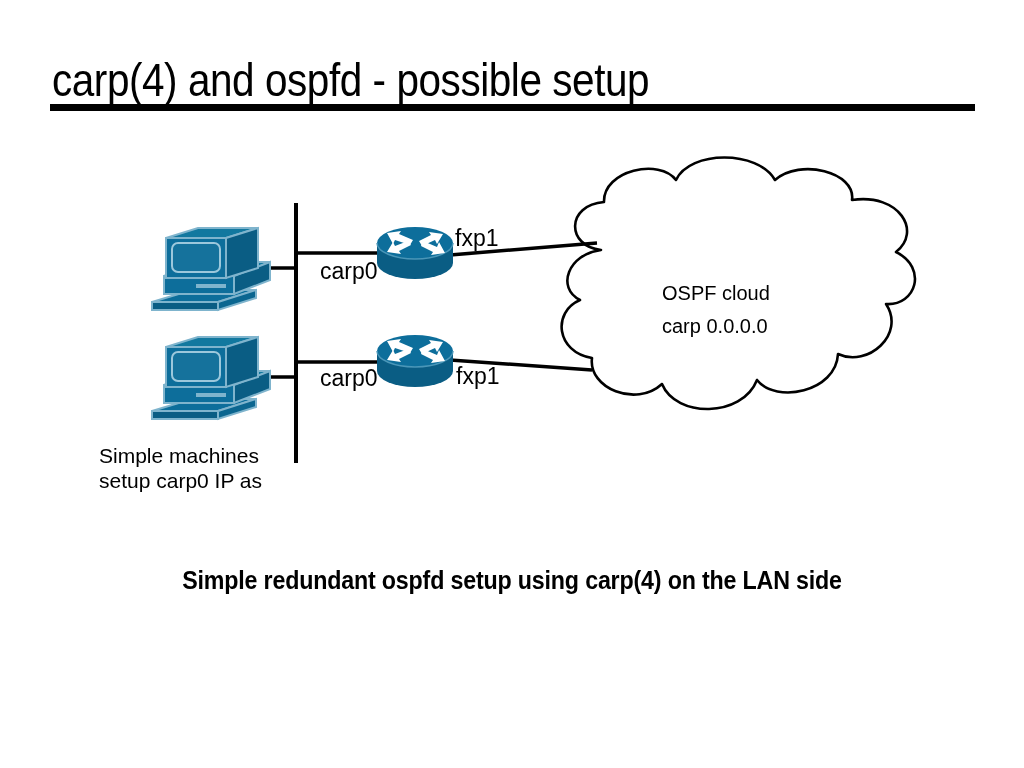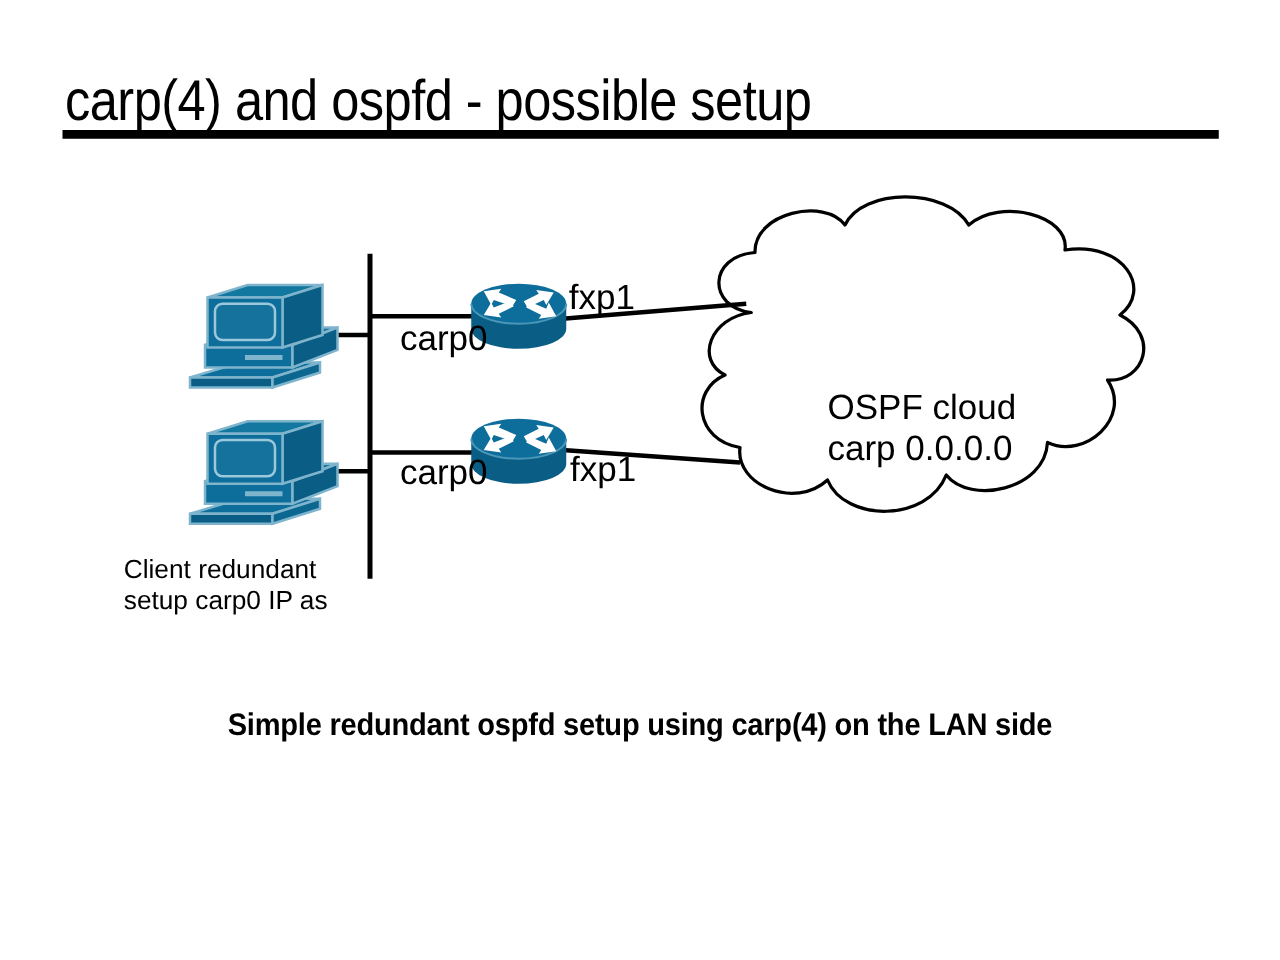--- a/index.html
+++ b/index.html
@@ -49,38 +49,37 @@
     height: 768px;
   }
   #diagram svg {
     display: block;
   }
 
   
   .diagram-label {
     position: absolute;
     font-family: "Liberation Sans", sans-serif;
-    font-size: 28px;
+    font-size: 23px;
     line-height: 26px;
     color: #000000;
     white-space: nowrap;
   }
   #label-carp0-top   { left: 320px; top: 258px; }
   #label-fxp1-top    { left: 455px; top: 225px; }
   #label-carp0-bottom{ left: 320px; top: 365px; }
   #label-fxp1-bottom { left: 456px; top: 363px; }
 
   #cloud-text {
     position: absolute;
     left: 662px;
     top: 277px;
-    font-size: 28px;
+    font-size: 20px;
     line-height: 33px;
     white-space: nowrap;
-    margin-top: 32px;
   }
 
   #client-note {
     position: absolute;
     left: 99px;
     top: 443px;
     font-size: 21px;
     line-height: 25px;
     white-space: nowrap;
   }
@@ -195,17 +194,17 @@
 <div class="diagram-label" id="label-fxp1-top">fxp1</div>
 <div class="diagram-label" id="label-carp0-bottom">carp0</div>
 <div class="diagram-label" id="label-fxp1-bottom">fxp1</div>
 
 <div id="cloud-text">
   <div>OSPF cloud</div>
   <div>carp 0.0.0.0</div>
 </div>
 
 <div id="client-note">
-  <div>Client redundant</div>
+  <div>Simple machines</div>
   <div>setup carp0 IP as</div>
 </div>
 
 <div id="bottom-caption">Simple redundant ospfd setup using carp(4) on the LAN side</div>
 
 </body></html>

